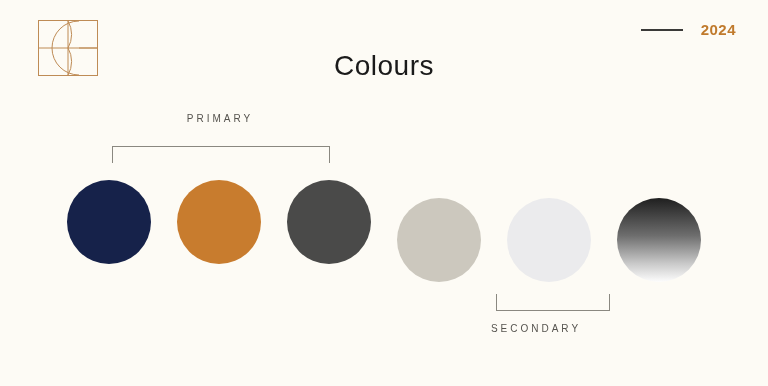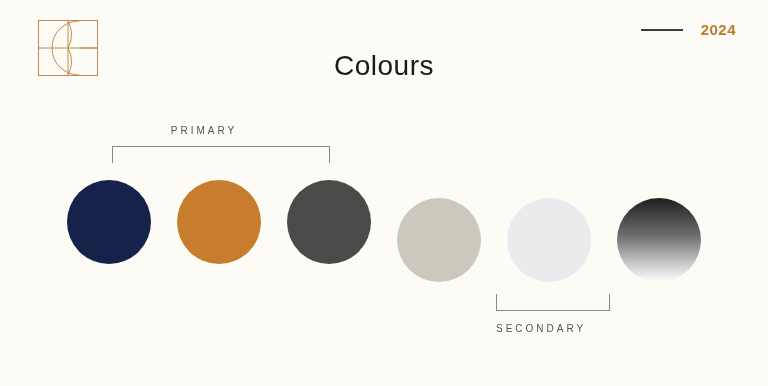--- a/index.html
+++ b/index.html
@@ -67,29 +67,29 @@
   
   .group-label {
     position: absolute;
     font-size: 10px;
     letter-spacing: 3px;
     color: #55534E;
     font-weight: 400;
     white-space: nowrap;
   }
   #label-primary {
-    left: 96px;
+    left: 112px;
     width: 216px;
     text-align: center;
     top: 113px;
-    margin-top: 12px;
   }
   #label-secondary {
-    left: 496px;
+    left: 480px;
     width: 112px;
+    text-align: center;
     top: 323px;
   }
 
   
   .bracket {
     position: absolute;
   }
   #bracket-primary {
     left: 112px;
     top: 146px;

